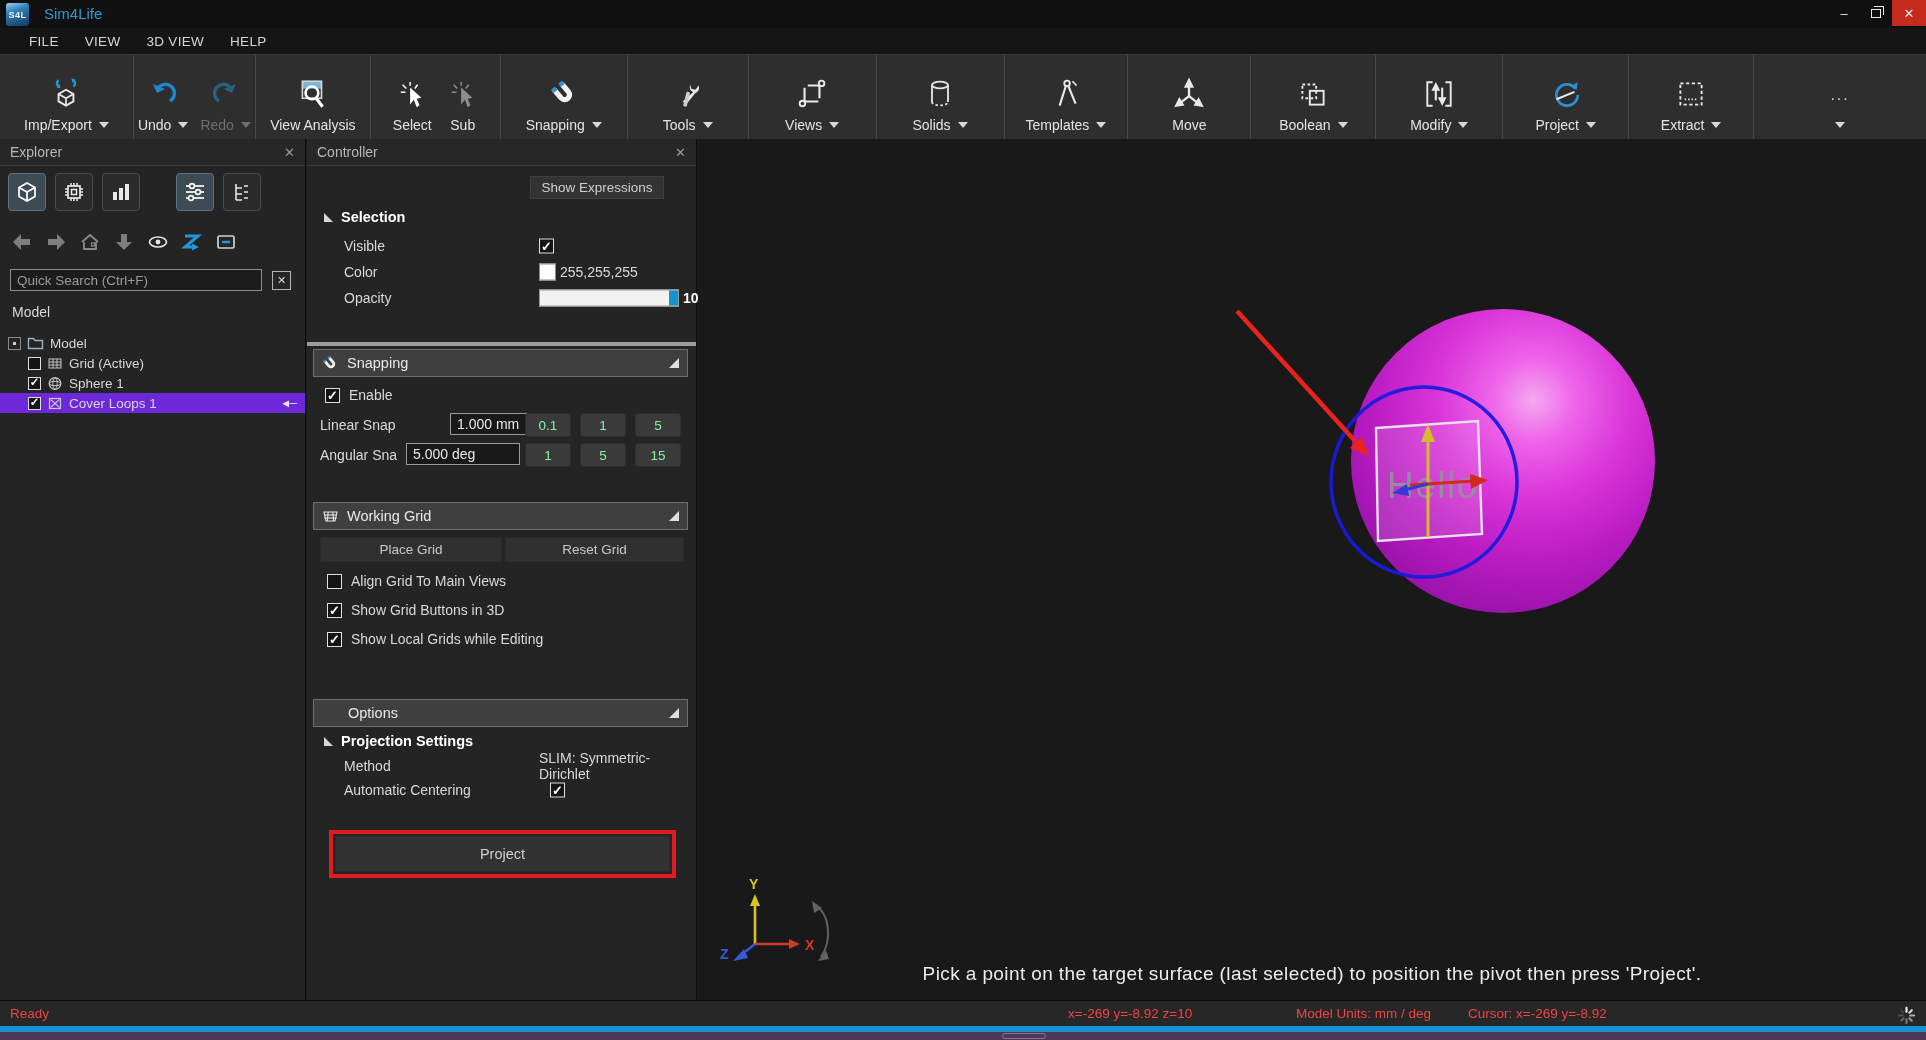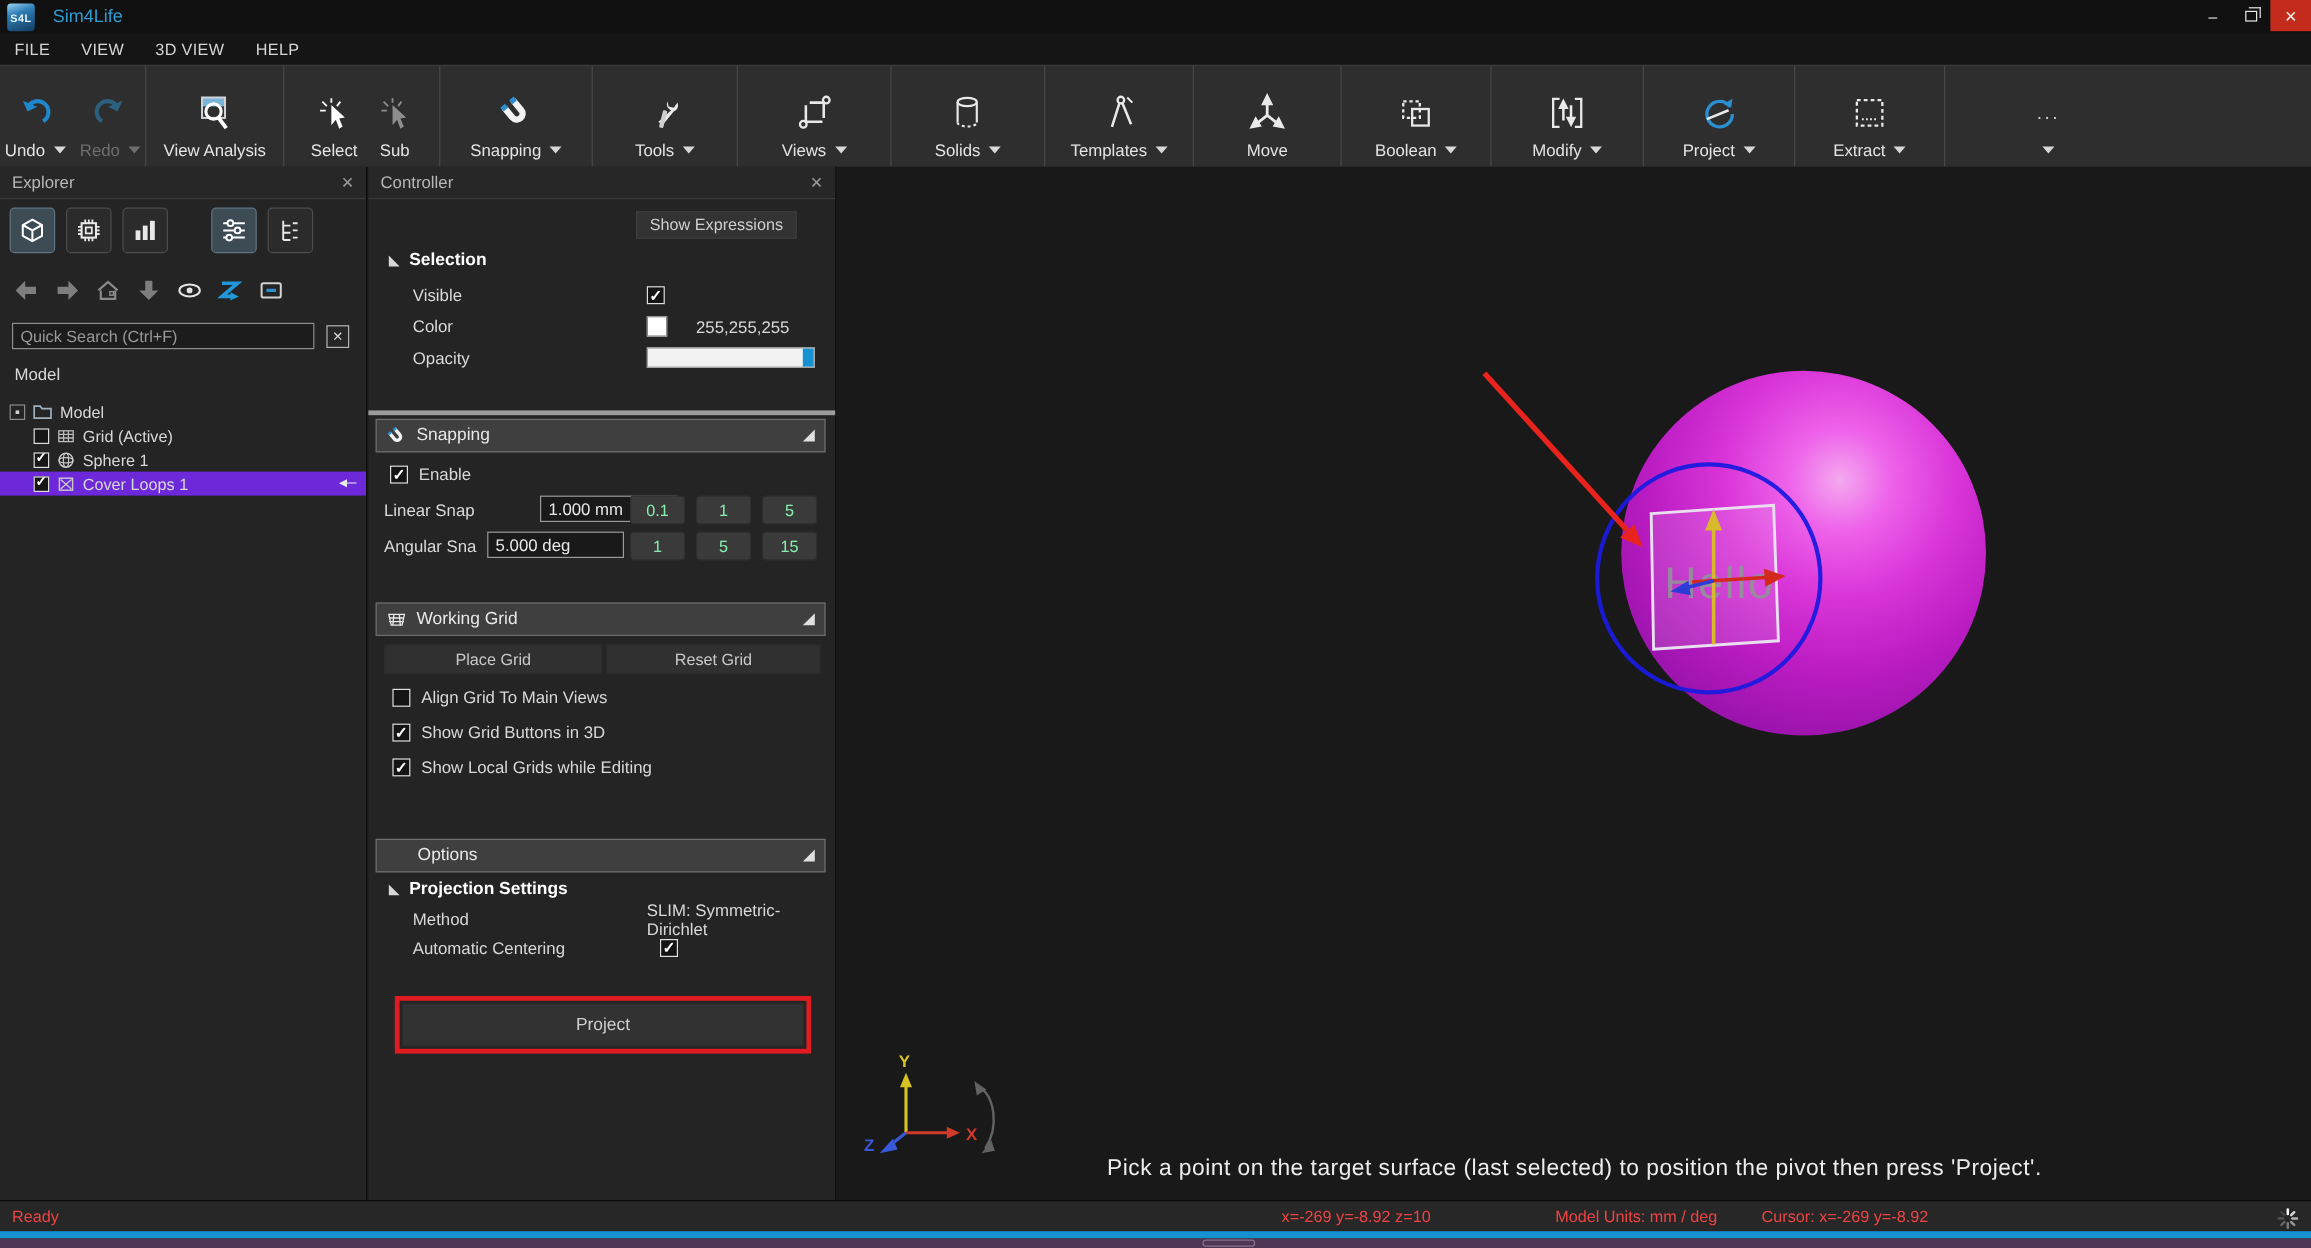--- a/index.html
+++ b/index.html
@@ -13,21 +13,21 @@
     background:linear-gradient(160deg,#9fd4f2 0%,#2f7fb8 35%,#123a5e 100%);
     display:flex;align-items:center;justify-content:center;color:#eaf6ff;font-size:9px;font-weight:bold;letter-spacing:.5px}
   .apptitle{position:absolute;left:44px;top:5px;font-size:15px;color:#2d9ad3}
   .winbtns{position:absolute;right:0;top:0;display:flex;height:26px}
   .winbtn{width:32px;height:26px;display:flex;align-items:center;justify-content:center;color:#e8e8e8;font-size:13px}
   .winbtn.close{background:#c42b1c;width:34px}
   .restore-glyph{width:10px;height:9px;border:1.3px solid #e8e8e8;position:relative}
   .restore-glyph::before{content:"";position:absolute;left:2px;top:-4px;width:9px;height:8px;border:1.3px solid #e8e8e8;border-left:none;border-bottom:none}
 
   
-  .menubar{position:absolute;left:0;top:28px;width:100%;height:26px;background:#151515;display:flex;align-items:center;padding-left:12px;gap:26px}
+  .menubar{position:absolute;left:0;top:28px;width:100%;height:26px;background:#151515;display:flex;align-items:center;padding-left:29px;gap:26px}
   .menuitem{color:#d6d6d6;font-size:13.5px;letter-spacing:.3px}
 
   
   .toolbar{position:absolute;left:0;top:54px;width:100%;height:85px;background:#2e2e2e;border-top:1px solid #3a3a3a;display:flex}
   .tgroup{display:flex;align-items:flex-end;justify-content:center;border-right:1px solid #474747;height:100%;padding-bottom:6px;gap:4px}
   .titem{display:flex;flex-direction:column;align-items:center;justify-content:flex-end;gap:5px}
   .ticon{height:38px;display:flex;align-items:flex-end;justify-content:center}
   .tlabelrow{display:flex;align-items:center;gap:7px;height:16px}
   .tlabel{color:#e4e4e4;font-size:14px;white-space:nowrap}
   .dropdown{width:0;height:0;border-left:5px solid transparent;border-right:5px solid transparent;border-top:6px solid #d8d8d8}
@@ -64,21 +64,21 @@
   .cb.checked::before{content:"\2713";color:#fff;font-size:11.5px;font-weight:bold;line-height:1}
   .rowpin{position:absolute;right:10px;color:#e8e8e8;font-size:11px;letter-spacing:-2px}
 
   
   .ctl-abs{position:absolute}
   .btn{background:#333;border:1px solid #3e3e3e;color:#cfcfcf;display:flex;align-items:center;justify-content:center;font-size:13.5px;font-family:"Liberation Sans",sans-serif}
   .sechdr-left{display:flex;align-items:center;gap:8px}
   .tri-exp{width:0;height:0;border-bottom:9px solid #d8d8d8;border-right:9px solid transparent}
   .boldlbl{color:#fff;font-weight:bold;font-size:14.5px}
   .crow{position:absolute;left:37px;right:10px;height:20px;display:flex;align-items:center;color:#d9d9d9;font-size:14px}
-  .ctlat{position:absolute;left:195px;top:50%;transform:translateY(-50%);display:flex;align-items:center;gap:24px}
+  .ctlat{position:absolute;left:195px;top:50%;transform:translateY(-50%);display:flex;align-items:flex-start;gap:4px}
   .cb15{width:15px;height:15px;border:1px solid #e0e0e0;background:#141414;display:inline-flex;align-items:center;justify-content:center;flex:none}
   .cb15.checked::before{content:"\2713";color:#fff;font-size:13px;font-weight:bold;line-height:1}
   .swatch{width:17px;height:17px;background:#fff;border:1px solid #8a8a8a}
   .slider{width:140px;height:17px;border:1px solid #9a9a9a;background:#f2f2f2;position:relative}
   .slider .handle{position:absolute;right:0;top:0;width:9px;height:100%;background:#1691d1}
   .valbold{color:#fff;font-weight:bold;font-size:14px}
   .splitter{position:absolute;left:0;width:100%;height:4px;background:#9c9c9c}
   .secbar{position:absolute;left:6px;right:8px;height:28px;background:#3f3f3f;border:1px solid #6e6e6e;display:flex;align-items:center;padding:0 8px;color:#e8e8e8;font-size:14.5px;gap:8px}
   .secbar .tri-right{margin-left:auto;width:0;height:0;border-bottom:10px solid #e0e0e0;border-left:10px solid transparent}
   .tin{background:#191919;border:1px solid #9a9a9a;color:#e8e8e8;font-size:14px;padding:0 6px;height:22px;width:114px;font-family:"Liberation Sans",sans-serif}
@@ -124,20 +124,38 @@
 
   <div class="menubar">
     <span class="menuitem">FILE</span>
     <span class="menuitem">VIEW</span>
     <span class="menuitem">3D VIEW</span>
     <span class="menuitem">HELP</span>
   </div>
 
   <div class="toolbar">
 
+    <div class="tgroup" style="width:134px">
+      <div class="titem">
+        <div class="ticon">
+          <svg width="34" height="36" viewBox="0 0 32 32">
+              <path d="M16 12l7 4v7l-7 4-7-4v-7z" fill="none" stroke="#e9e9e9" stroke-width="1.8"></path>
+              <path d="M9 16l7 4 7-4M16 20v7" fill="none" stroke="#e9e9e9" stroke-width="1.6"></path>
+              <path d="M9 3c-2 2-2 4 0 6" fill="none" stroke="#2b8fd0" stroke-width="2.4"></path>
+              <path d="M7 10l4 .5-1-4z" fill="#2b8fd0"></path>
+              <path d="M23 9c2-2 2-4 0-6" fill="none" stroke="#2b8fd0" stroke-width="2.4"></path>
+              <path d="M25 2l-4-.5 1 4z" fill="#2b8fd0"></path>
+            </svg>
+        </div>
+        <div class="tlabelrow">
+            <span class="tlabel">Imp/Export</span>
+            <span class="dropdown"></span>
+          </div>
+      </div>
+    </div>
 
     <div class="tgroup" style="width:122px;gap:12px">
       <div class="titem">
         <div class="ticon">
           <svg width="32" height="34" viewBox="0 0 32 32">
               <path d="M23 22a9 9 0 1 0-13-11" fill="none" stroke="#1f87cc" stroke-width="3.4"></path>
               <path d="M6 5l4 9 8-4z" fill="#1f87cc"></path>
             </svg>
         </div>
         <div class="tlabelrow">

